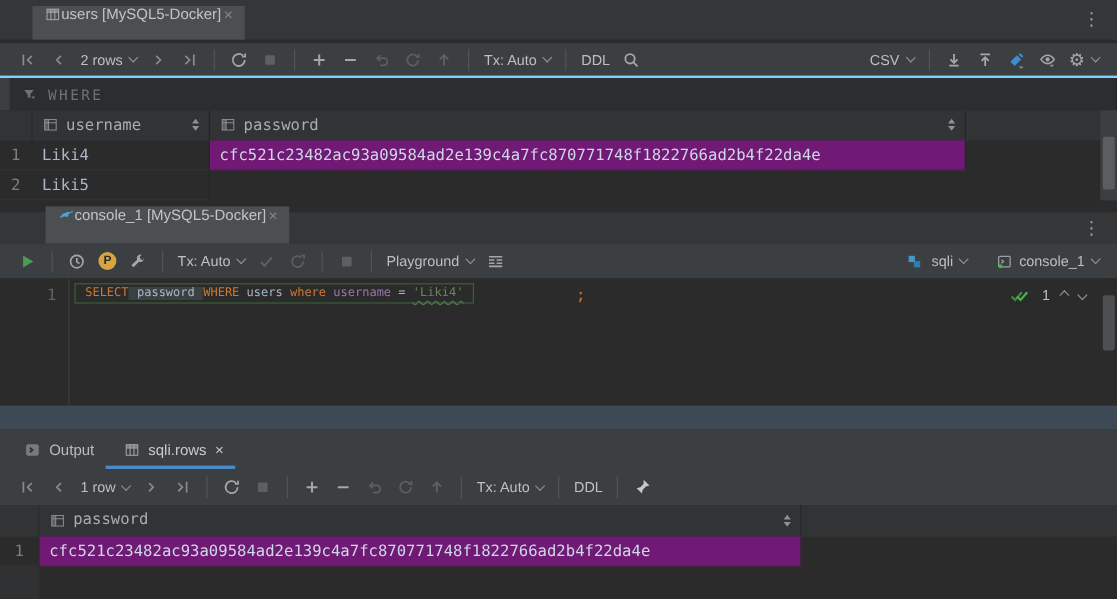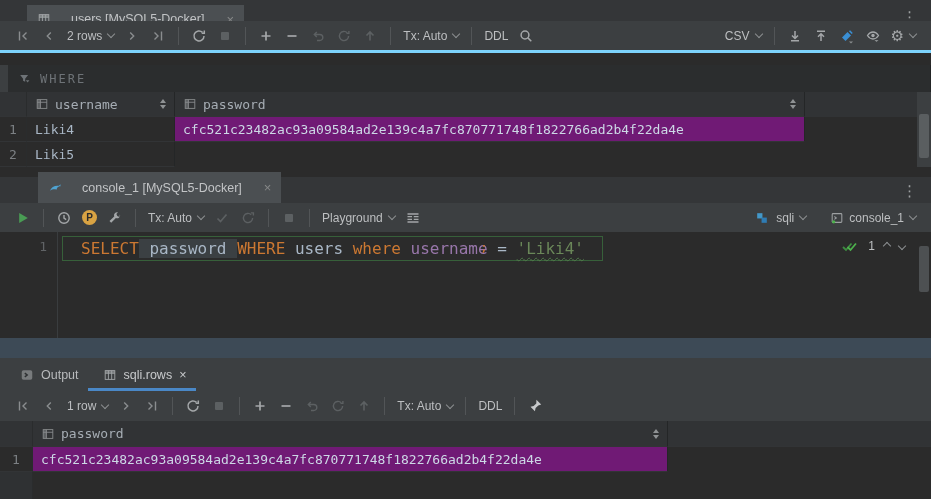--- a/index.html
+++ b/index.html
@@ -17,31 +17,31 @@
     border-bottom:1.5px solid #8c8f91;transform:rotate(45deg);margin:-3px 0 0 6px;flex:none}
   .chev.up{transform:rotate(-135deg);margin-top:3px}
   .tbtn{display:flex;align-items:center;padding:2px 5px;flex:none;color:#bdbfc1;font-size:12px}
   .sort{display:flex;flex-direction:column;gap:2px;align-items:center}
   .tri-up{width:0;height:0;border-left:3.5px solid transparent;border-right:3.5px solid transparent;border-bottom:4px solid #8f9294}
   .tri-down{width:0;height:0;border-left:3.5px solid transparent;border-right:3.5px solid transparent;border-top:4px solid #8f9294}
   .kebab{color:#9da0a2;font-size:15px;line-height:1;padding:2px 6px}
 
   
   .tabbar{background:#343638;display:flex;align-items:flex-end}
-  .tab{display:flex;align-items:center;gap:20px;padding:0 10px;height:28px;
+  .tab{display:flex;align-items:flex-start;gap:0;padding:0 10px;height:28px;
     background:#4b4f52;color:#c2c4c6;font-size:12.5px}
   .tab .close{color:#868ा88;color:#868888;font-size:13px;margin-left:2px}
   .flat-tab{display:flex;align-items:center;gap:7px;height:100%;padding:0 12px;color:#b8babc;font-size:12.5px}
 
   
   .toolbar{background:#3c3f41;display:flex;align-items:center;padding:0 10px}
 
   
   #tabbar1{top:0;height:33px}
-  #toolbar1{top:21px;height:32px;border-bottom:3px solid #7dd3fc}
+  #toolbar1{top:36px;height:32px;border-bottom:5px solid #7dd3fc}
   #filterrow{top:65px;height:27px;background:#2b2d2e;display:flex;align-items:center}
   #grid1{top:92px;height:75px}
   #tabbar2{top:177px;height:26px}
   #toolbar2{top:203px;height:29px}
   #editor{top:232px;height:106px;background:#2b2b2b}
   #divider{top:338px;height:20px;background:#3d4a56}
   #tabbar3{top:358px;height:33px;background:#3c3f41;align-items:stretch}
   #toolbar3{top:391px;height:30px}
   #grid2{top:421px;height:78px}
 
@@ -54,21 +54,21 @@
   .hcell{gap:6px}
   .sel{background:#701a75;color:#cdd8e6}
   .sbar{position:absolute;right:0;top:0;width:14px;background:#3c3f41;height:100%}
   .sthumb{position:absolute;left:2px;width:10px;background:#5a5e60;border-radius:2px}
 
   
   .gutter{position:absolute;left:0;top:0;width:58px;height:100%;border-right:1px solid #3a3d3f;
     color:#606366;font-size:13px;text-align:right}
   .lnum{position:absolute;right:10px;top:7px}
   .stmt{position:absolute;left:62px;top:4px;display:inline-flex;align-items:center;
-    border:1px solid #37603a;padding:2px 18px;font-size:16px;white-space:pre}
+    border:1px solid #37603a;padding:2px 8px;font-size:10px;white-space:pre}
   .kw{color:#cc7832}.id{color:#a9b7c6}.fld{color:#9876aa}
   .str{color:#6a8759;text-decoration:underline;text-decoration-style:wavy;
     text-decoration-color:#4f7a4a;text-underline-offset:3px;text-decoration-thickness:1px}
   .hl{background:#3b4043;padding:0 1px}
   .execbadge{position:absolute;right:26px;top:7px;display:flex;align-items:center;gap:9px;
     color:#bdbfc1;font-size:12px}
 
   .underline-active{position:absolute;left:88px;bottom:0;width:108px;height:3px;background:#4a88c7}
 </style>
 </head>

